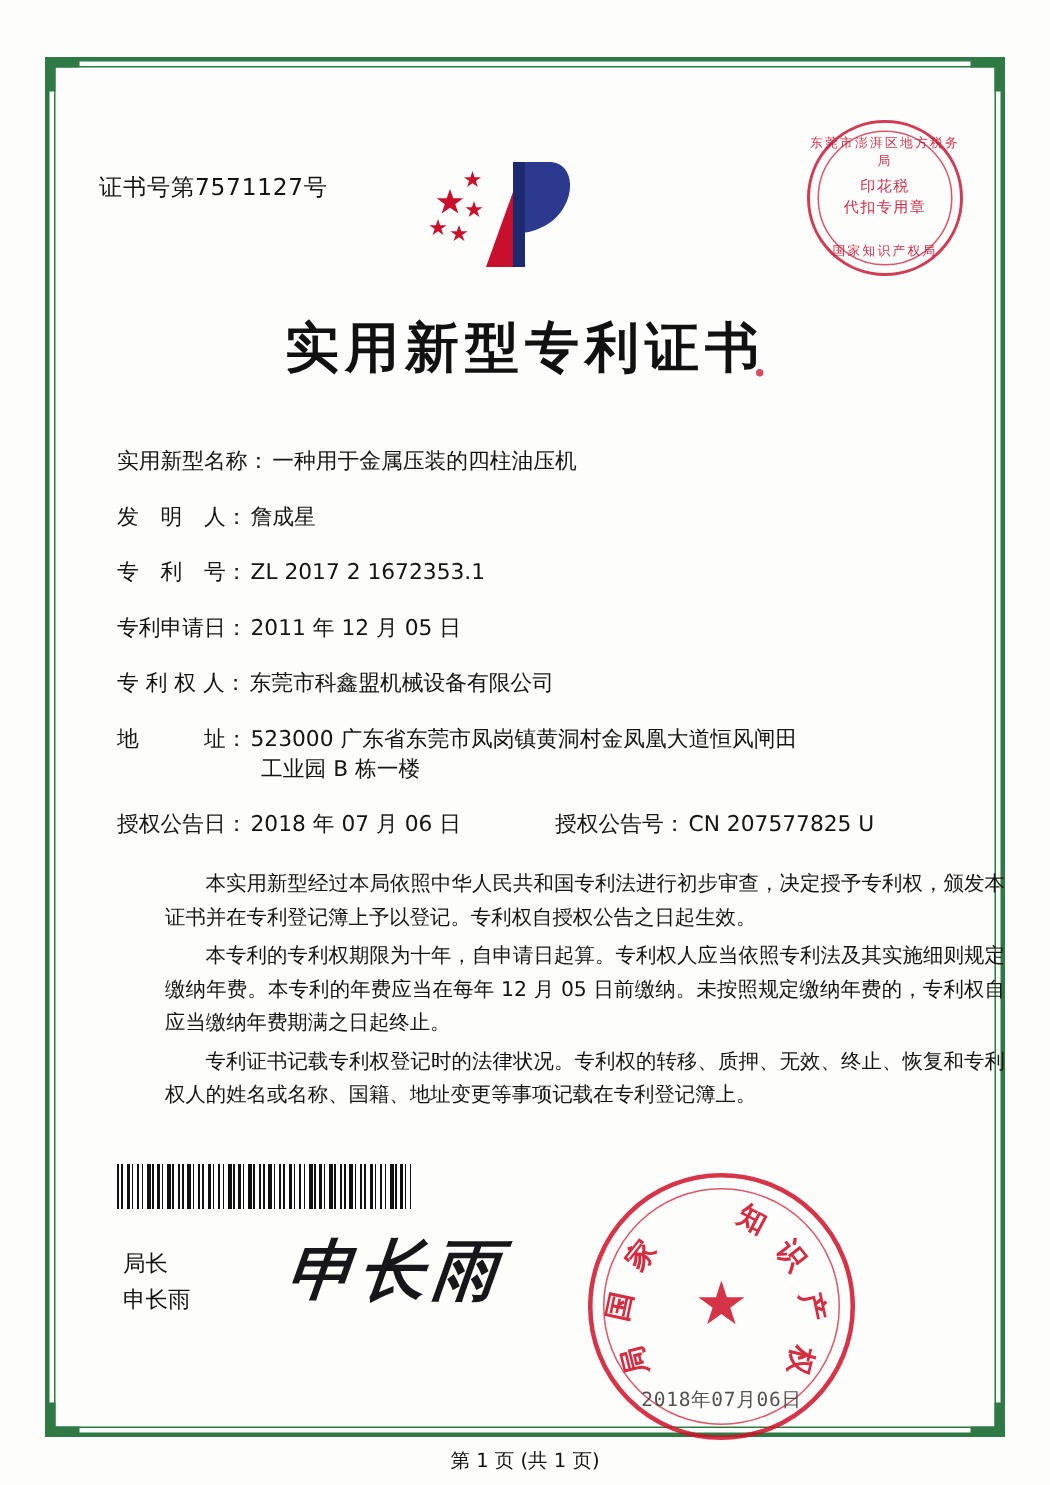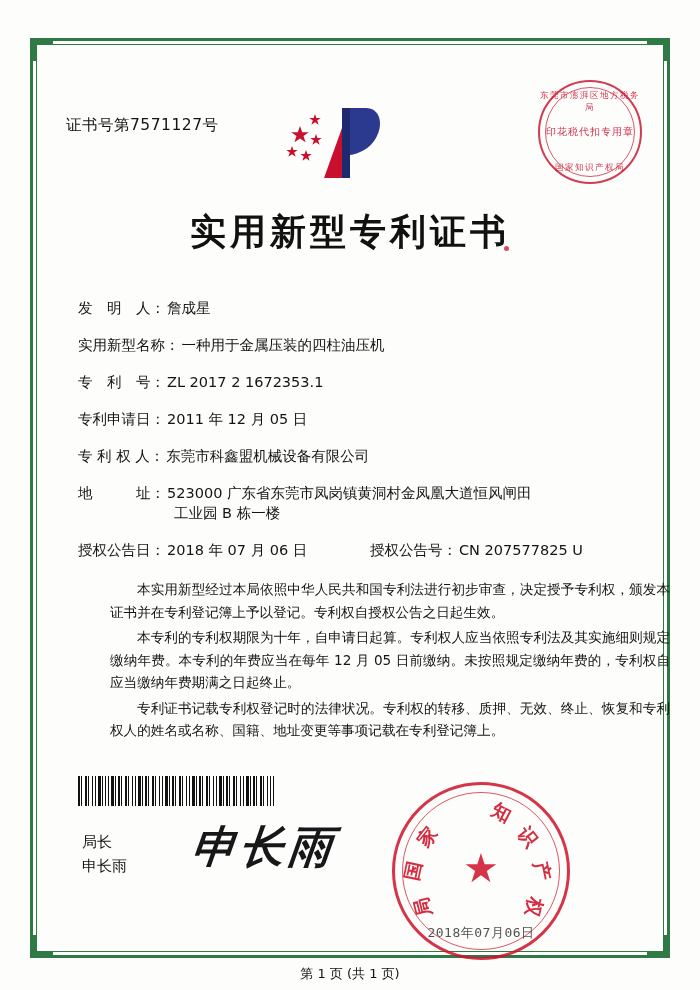--- a/index.html
+++ b/index.html
@@ -97,21 +97,21 @@
     position: absolute;
     inset: 7px;
     border: 1px solid #c8102e;
     border-radius: 50%;
     opacity: 0.7;
   }
   .stamp-top .st-lines {
     position: absolute;
     inset: 0;
     display: flex;
-    flex-direction: row;
+    flex-direction: column;
     align-items: center;
     justify-content: center;
     color: #c8102e;
     opacity: 0.88;
     font-family: "DejaVu Sans", sans-serif;
     font-size: 10px;
     line-height: 14px;
     letter-spacing: 1px;
     text-align: center;
   }
@@ -354,27 +354,27 @@
       </div>
       <div class="arc-bottom">国家知识产权局</div>
     </div>
 
     <div class="title">实用新型专利证书</div>
     <div class="title-dot"></div>
 
     <div class="fields">
 
       <div class="field-row">
+        <span class="field-label">实用新型名称：</span>
+        <span class="field-value">一种用于金属压装的四柱油压机</span>
+      </div>
+
+      <div class="field-row">
         <span class="field-label">发　明　人：</span>
         <span class="field-value">詹成星</span>
-      </div>
-
-      <div class="field-row">
-        <span class="field-label">实用新型名称：</span>
-        <span class="field-value">一种用于金属压装的四柱油压机</span>
       </div>
 
       <div class="field-row">
         <span class="field-label">专　利　号：</span>
         <span class="field-value">ZL 2017 2 1672353.1</span>
       </div>
 
       <div class="field-row">
         <span class="field-label">专利申请日：</span>
         <span class="field-value">2011 年 12 月 05 日</span>

